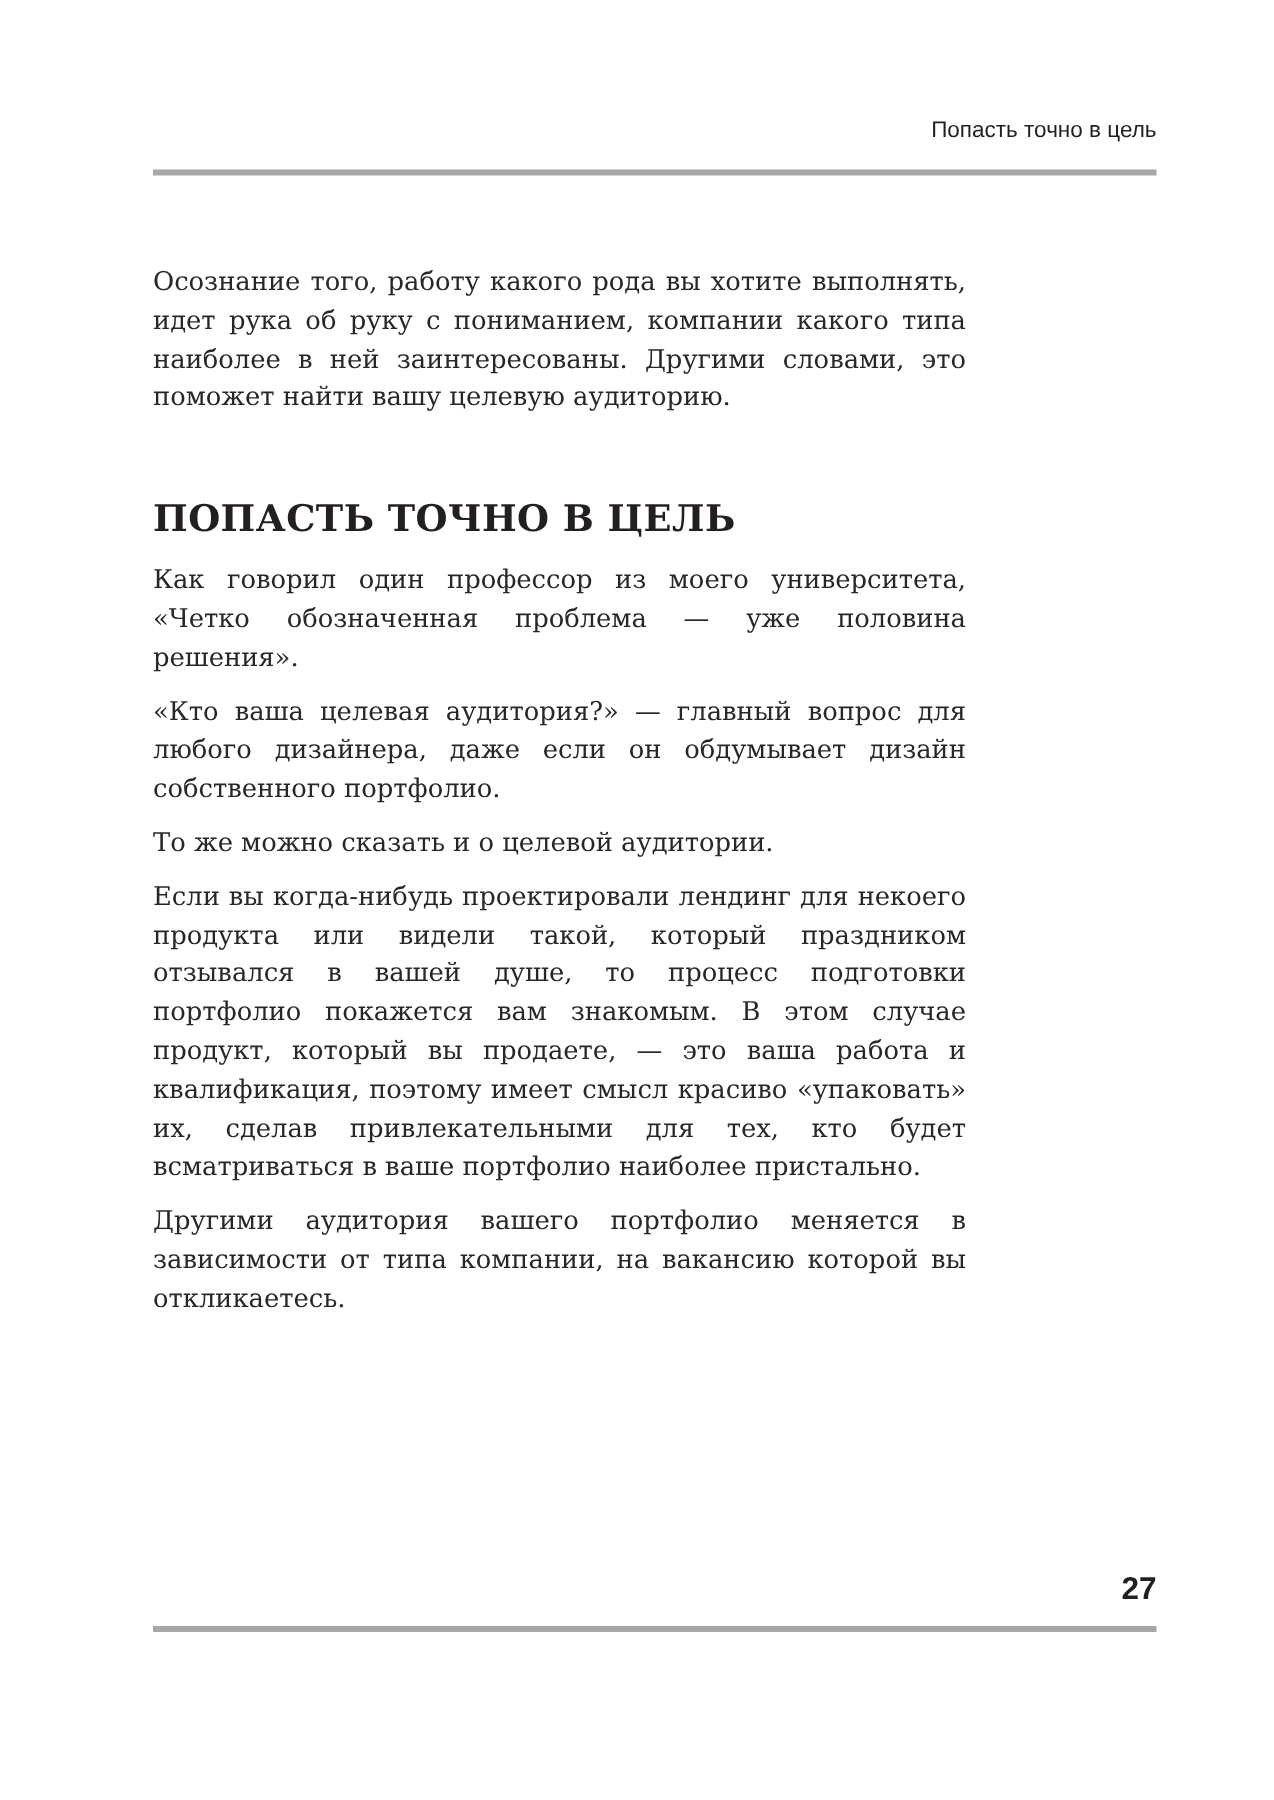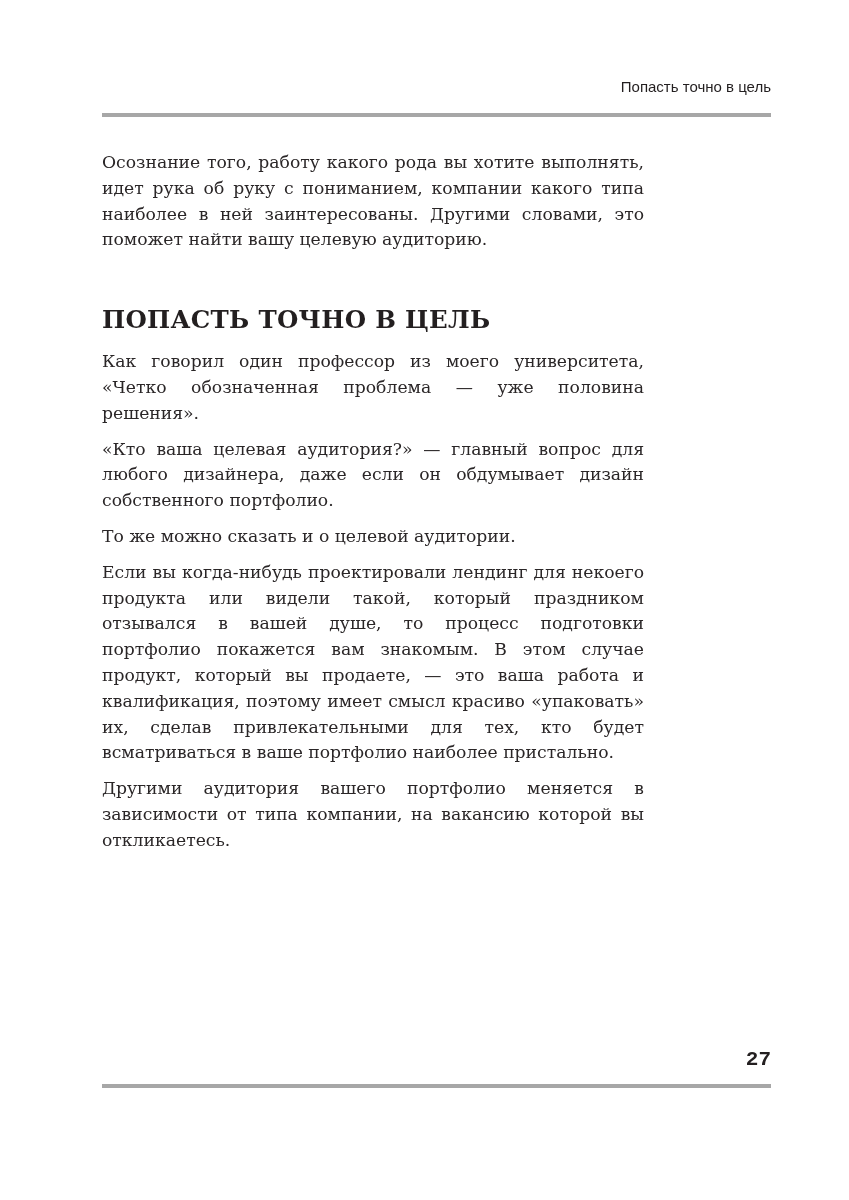--- a/index.html
+++ b/index.html
@@ -7,33 +7,33 @@
   .running-head {
     position: absolute; right: 78px; top: 78px;
     font-family: "Liberation Sans", sans-serif; font-size: 15px; color: #231f20;
   }
   .rule {
     position: absolute; left: 102px; width: 669px; height: 4px; background: #a7a7a7;
   }
   .rule.top { top: 113px; }
   .rule.bottom { top: 1084px; }
   .content {
-    position: absolute; left: 102px; top: 150px; width: 542px;
+    position: absolute; left: 102px; top: 176px; width: 542px;
     font-family: "DejaVu Serif", serif; font-size: 17.2px; line-height: 25.8px;
     text-align: justify; color: #2a2627;
   }
   .content p { margin: 0 0 10px 0; }
   .content p.intro { margin-bottom: 0; }
   .content h2 {
     font-family: "DejaVu Serif", serif; font-weight: bold; font-size: 24.5px;
     margin: 50px 0 12px 0; line-height: 34px; color: #231f20; letter-spacing: 0.3px;
   }
   .page-number {
     position: absolute; right: 78px; top: 1048px;
-    font-family: Liberation Mono, monospace; font-weight: bold; font-size: 21px; color: #231f20;
+    font-family: Liberation Sans, sans-serif; font-weight: bold; font-size: 21px; color: #231f20;
   }
 </style>
 </head>
 <body>
 
 <div class="running-head">Попасть точно в цель</div>
 <div class="rule top"></div>
 
 <div class="content">
   <p class="intro">Осознание того, работу какого рода вы хотите выполнять, идет рука об руку с пониманием, компании какого типа наиболее в ней заинтересованы. Другими словами, это поможет найти вашу целевую аудиторию.</p>

